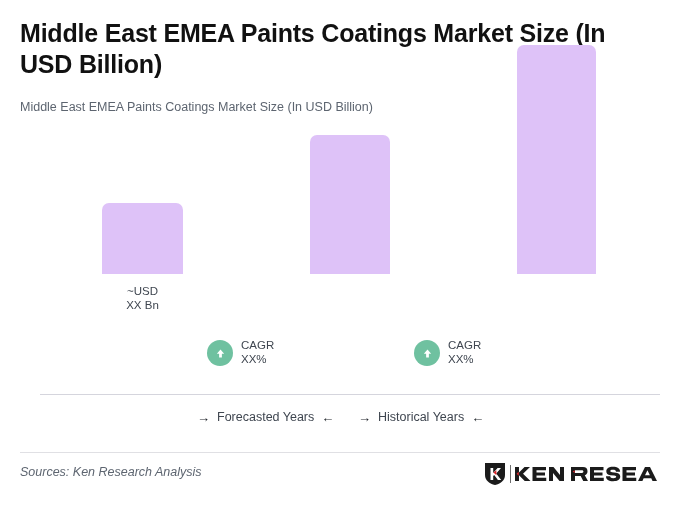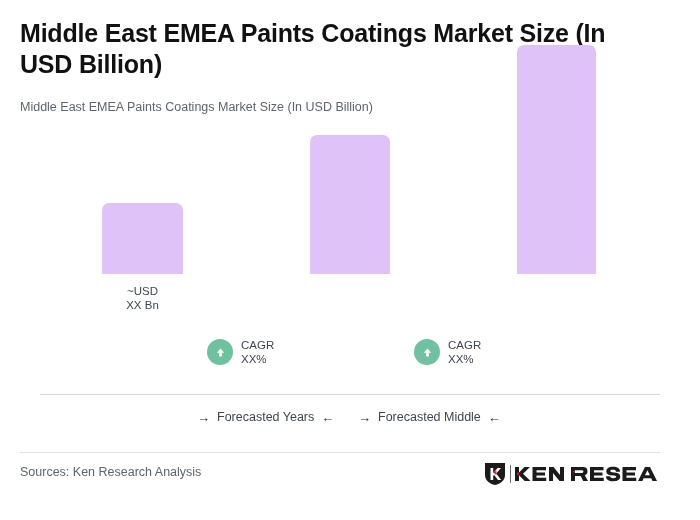--- a/index.html
+++ b/index.html
@@ -76,21 +76,21 @@
     white-space: pre-line;
   }
   .label-1 { left: 102px; width: 81px; top: 284px; }
   .label-2 { left: 308px; width: 84px; top: 214px; }
   .label-3 { left: 515px; width: 83px; top: 124px; }
 
   
   .cagr {
     position: absolute;
     display: flex;
-    align-items: center;
+    align-items: flex-end;
     gap: 8px;
   }
   .cagr-1 { left: 207px; top: 338px; }
   .cagr-2 { left: 414px; top: 338px; }
   .cagr-circle {
     width: 26px;
     height: 26px;
     border-radius: 50%;
     background: #6fc1a0;
     display: flex;
@@ -133,20 +133,21 @@
     width: 640px;
     height: 1px;
     background: #e0e0e4;
   }
   .sources {
     position: absolute;
     left: 20px;
     top: 465px;
     font-size: 12.5px;
     color: #5d6570;
+    font-style: italic;
   }
   .logo {
     position: absolute;
     left: 484px;
     top: 462px;
     display: flex;
     align-items: center;
     gap: 4px;
   }
   .logo-mark { display: block; }
@@ -196,21 +197,21 @@
     </div>
 
     <div class="period period-hist">
       <span class="arr">→</span>
       <span>Forecasted Years</span>
       <span class="arr">←</span>
     </div>
 
     <div class="period period-fcst">
       <span class="arr">→</span>
-      <span>Forecasted Middle</span>
+      <span>Historical Years</span>
       <span class="arr">←</span>
     </div>
   </div>
 
   <div class="footer-rule"></div>
   <div class="sources">Sources: Ken Research Analysis</div>
 
   <div class="logo">
     <svg class="logo-mark" width="22" height="24" viewBox="0 0 22 24" aria-hidden="true">
       <path d="M1 1 H21 V13 C21 18.5 16.5 21.8 11 23 C5.5 21.8 1 18.5 1 13 Z" fill="#1b1b1b"></path>

